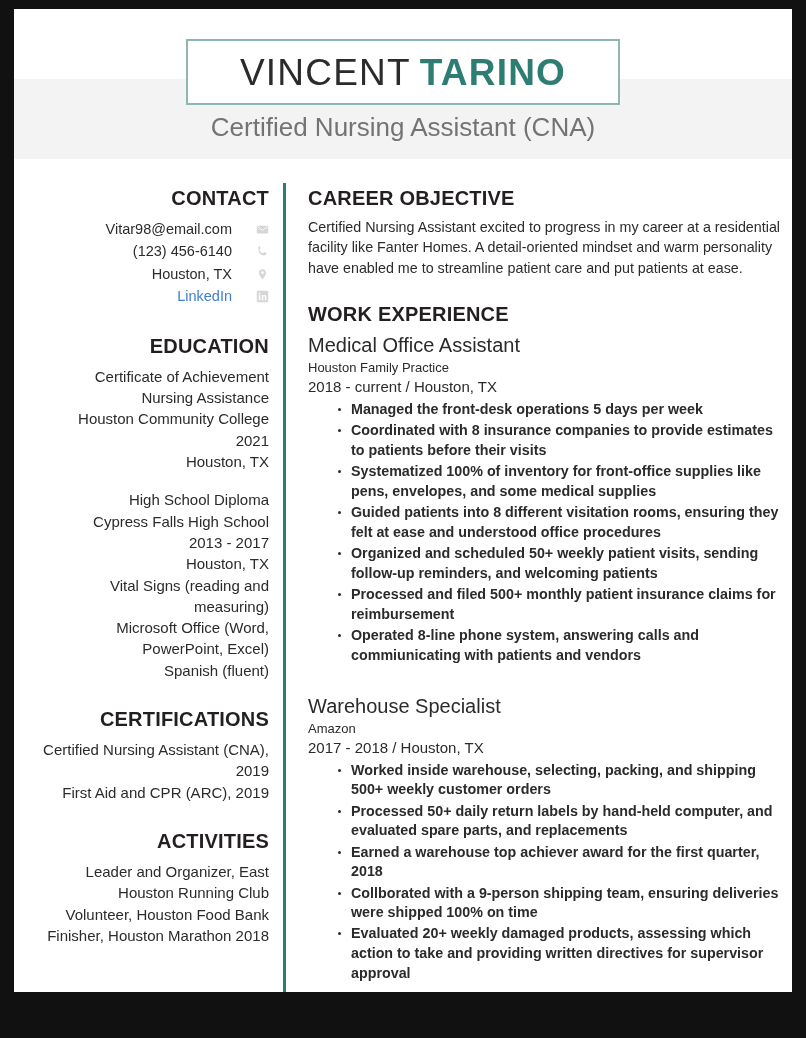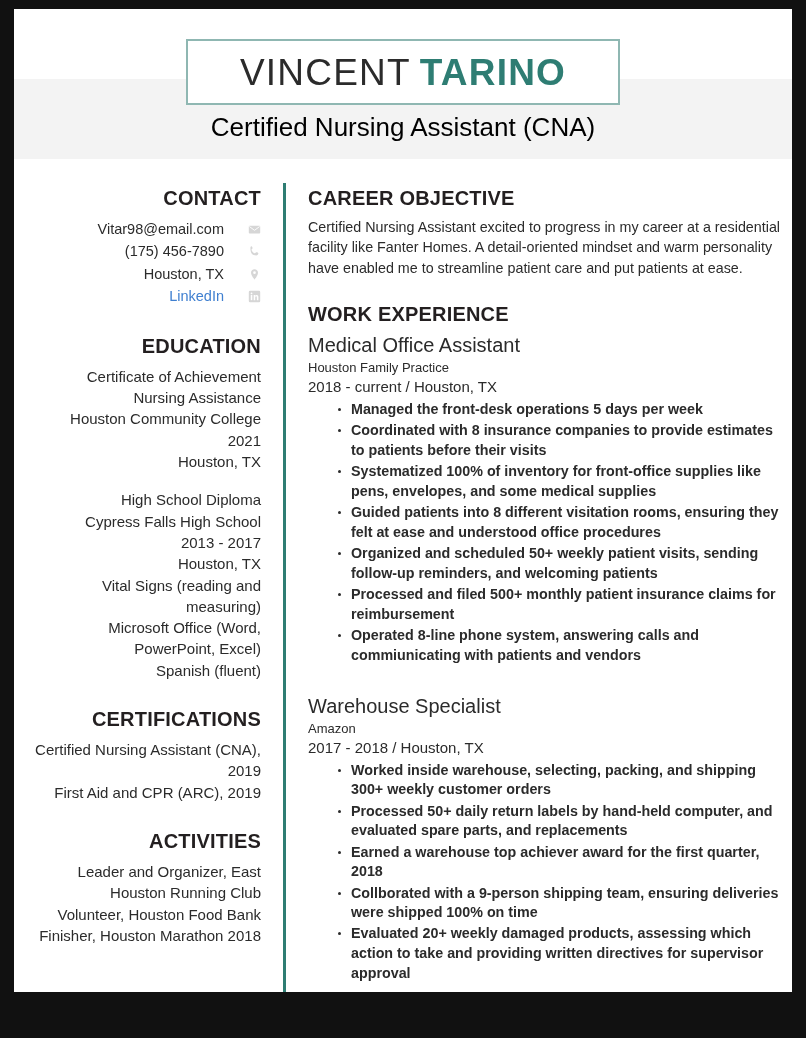--- a/index.html
+++ b/index.html
@@ -66,36 +66,36 @@
     font-weight: 700;
     margin-left: 9px;
   }
   .subtitle {
     position: absolute;
     left: 0;
     top: 103px;
     width: 778px;
     text-align: center;
     font-size: 26px;
-    color: #000000;
+    color: #737373;
     font-weight: 400;
   }
 
   
   .divider {
     position: absolute;
     left: 269px;
     top: 174px;
     width: 3px;
     height: 813px;
     background: #2e7d73;
   }
   .left-col {
     position: absolute;
-    left: 10px;
+    left: 18px;
     top: 178px;
     width: 237px;
     text-align: right;
   }
   .right-col {
     position: absolute;
     left: 294px;
     top: 178px;
     width: 472px;
     text-align: left;
@@ -226,21 +226,21 @@
           <span>Vitar98@email.com</span>
           <span class="ic">
             <svg width="13" height="13" viewBox="0 0 16 16">
                 <rect x="1" y="3.5" width="14" height="9.5" rx="1" fill="#d6d6d6"></rect>
                 <path d="M1.6 4.3 L8 9 L14.4 4.3" stroke="#ffffff" stroke-width="1.1" fill="none"></path>
               </svg>
           </span>
         </div>
 
         <div class="contact-row">
-          <span>(175) 456-7890</span>
+          <span>(123) 456-6140</span>
           <span class="ic">
             <svg width="13" height="13" viewBox="0 0 16 16">
                 <path d="M4.2 1.6c1 0 1.6 2.3 1.3 2.8-.3.5-1.2.8-1.1 1.6.2 1.6 2.4 3.9 4 4.1.8.1 1.1-.8 1.6-1.1.5-.3 2.8.3 2.8 1.3 0 1.4-1.2 2.6-2.6 2.6C5.5 12.9 3 9.9 3 4.2c0-1.4 0-2.6 1.2-2.6z" fill="#d6d6d6"></path>
               </svg>
           </span>
         </div>
 
         <div class="contact-row">
           <span>Houston, TX</span>
           <span class="ic">
@@ -329,21 +329,21 @@
           </ul>
         </div>
 
         <div class="exp-gap"></div>
 
         <div>
           <div class="job-title">Warehouse Specialist</div>
           <div class="job-company">Amazon</div>
           <div class="job-meta">2017 - 2018  /  Houston, TX</div>
           <ul class="bullets">
-            <li>Worked inside warehouse, selecting, packing, and shipping 300+ weekly customer orders</li>
+            <li>Worked inside warehouse, selecting, packing, and shipping 500+ weekly customer orders</li>
             <li>Processed 50+ daily return labels by hand-held computer, and evaluated spare parts, and replacements</li>
             <li>Earned a warehouse top achiever award for the first quarter, 2018</li>
             <li>Collborated with a 9-person shipping team, ensuring deliveries were shipped 100% on time</li>
             <li>Evaluated 20+ weekly damaged products, assessing which action to take and providing written directives for supervisor approval</li>
           </ul>
         </div>
 
       </div>
     </div>
 

